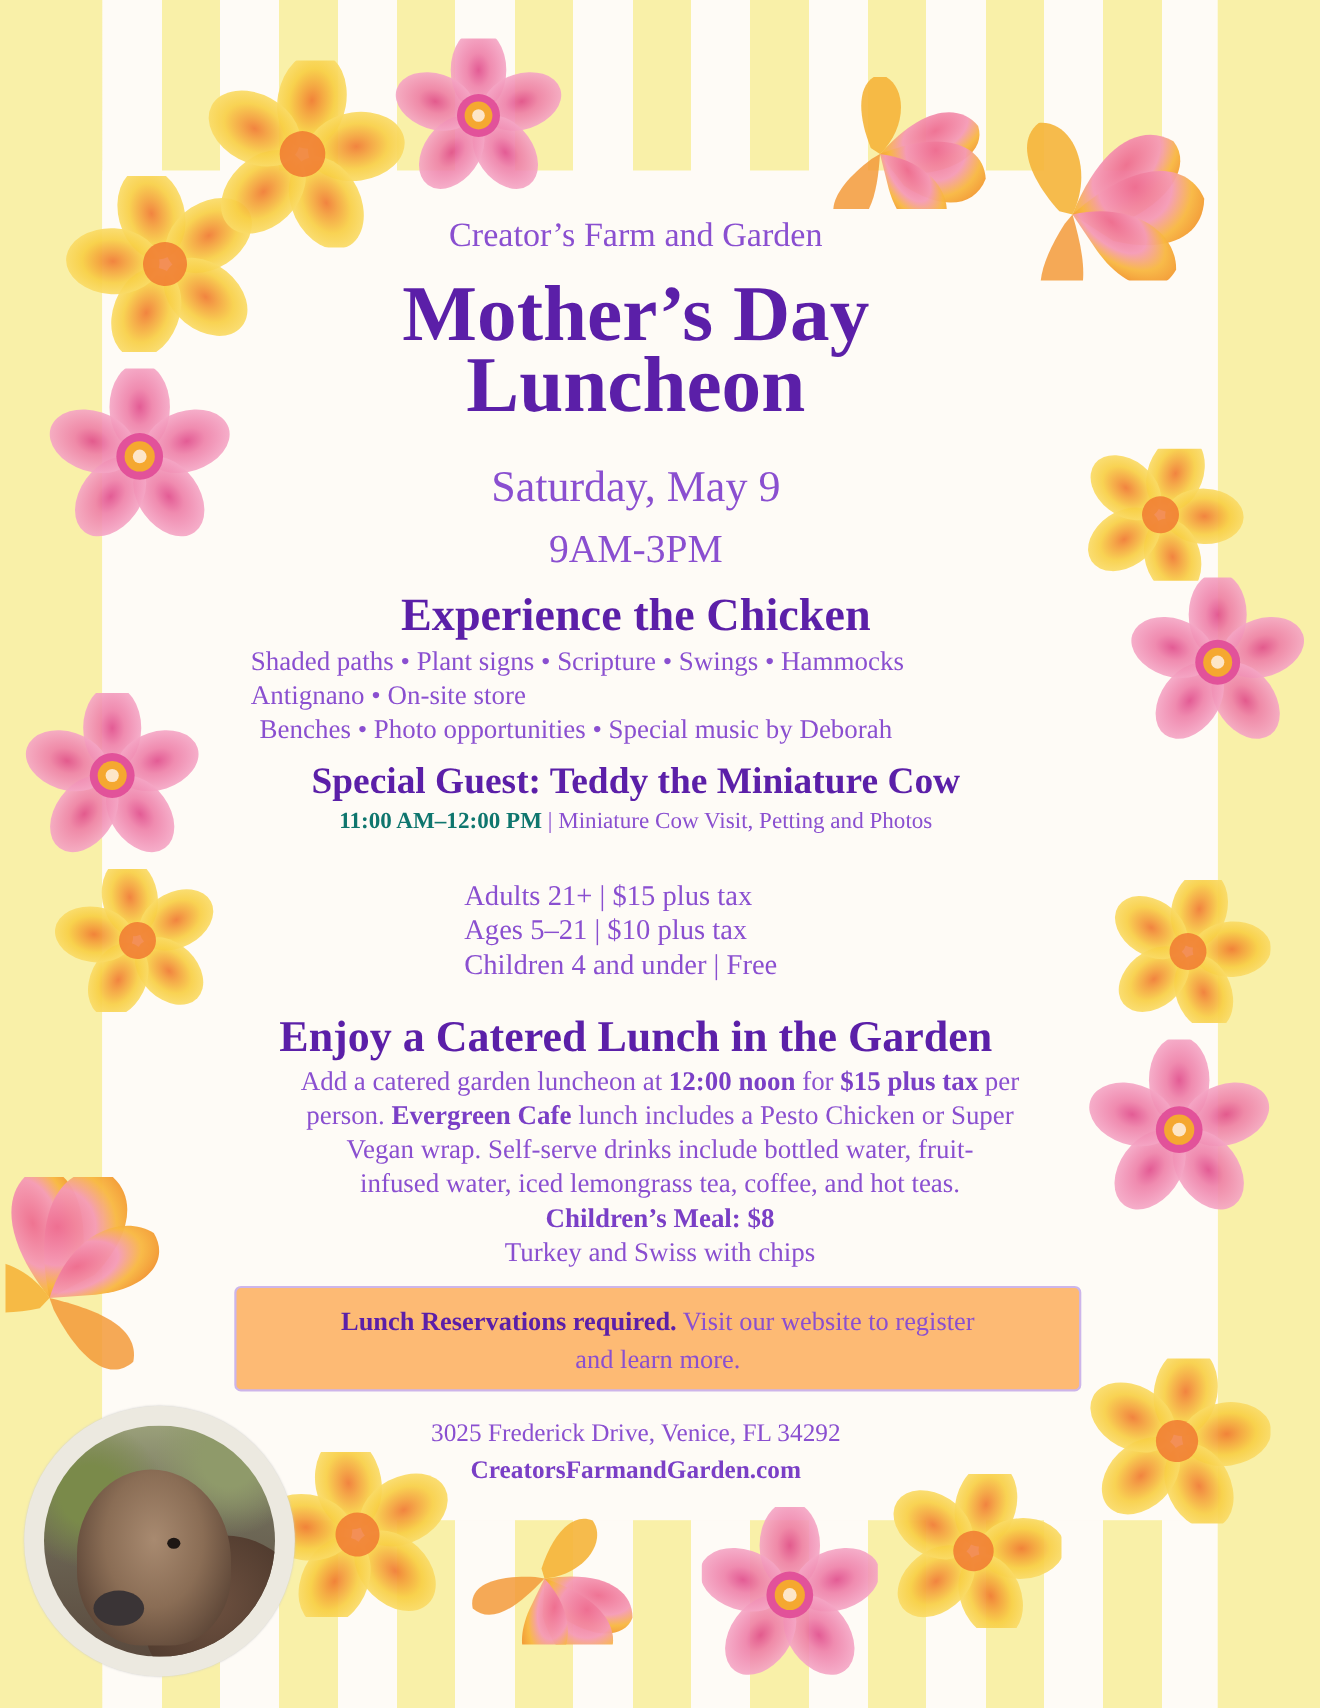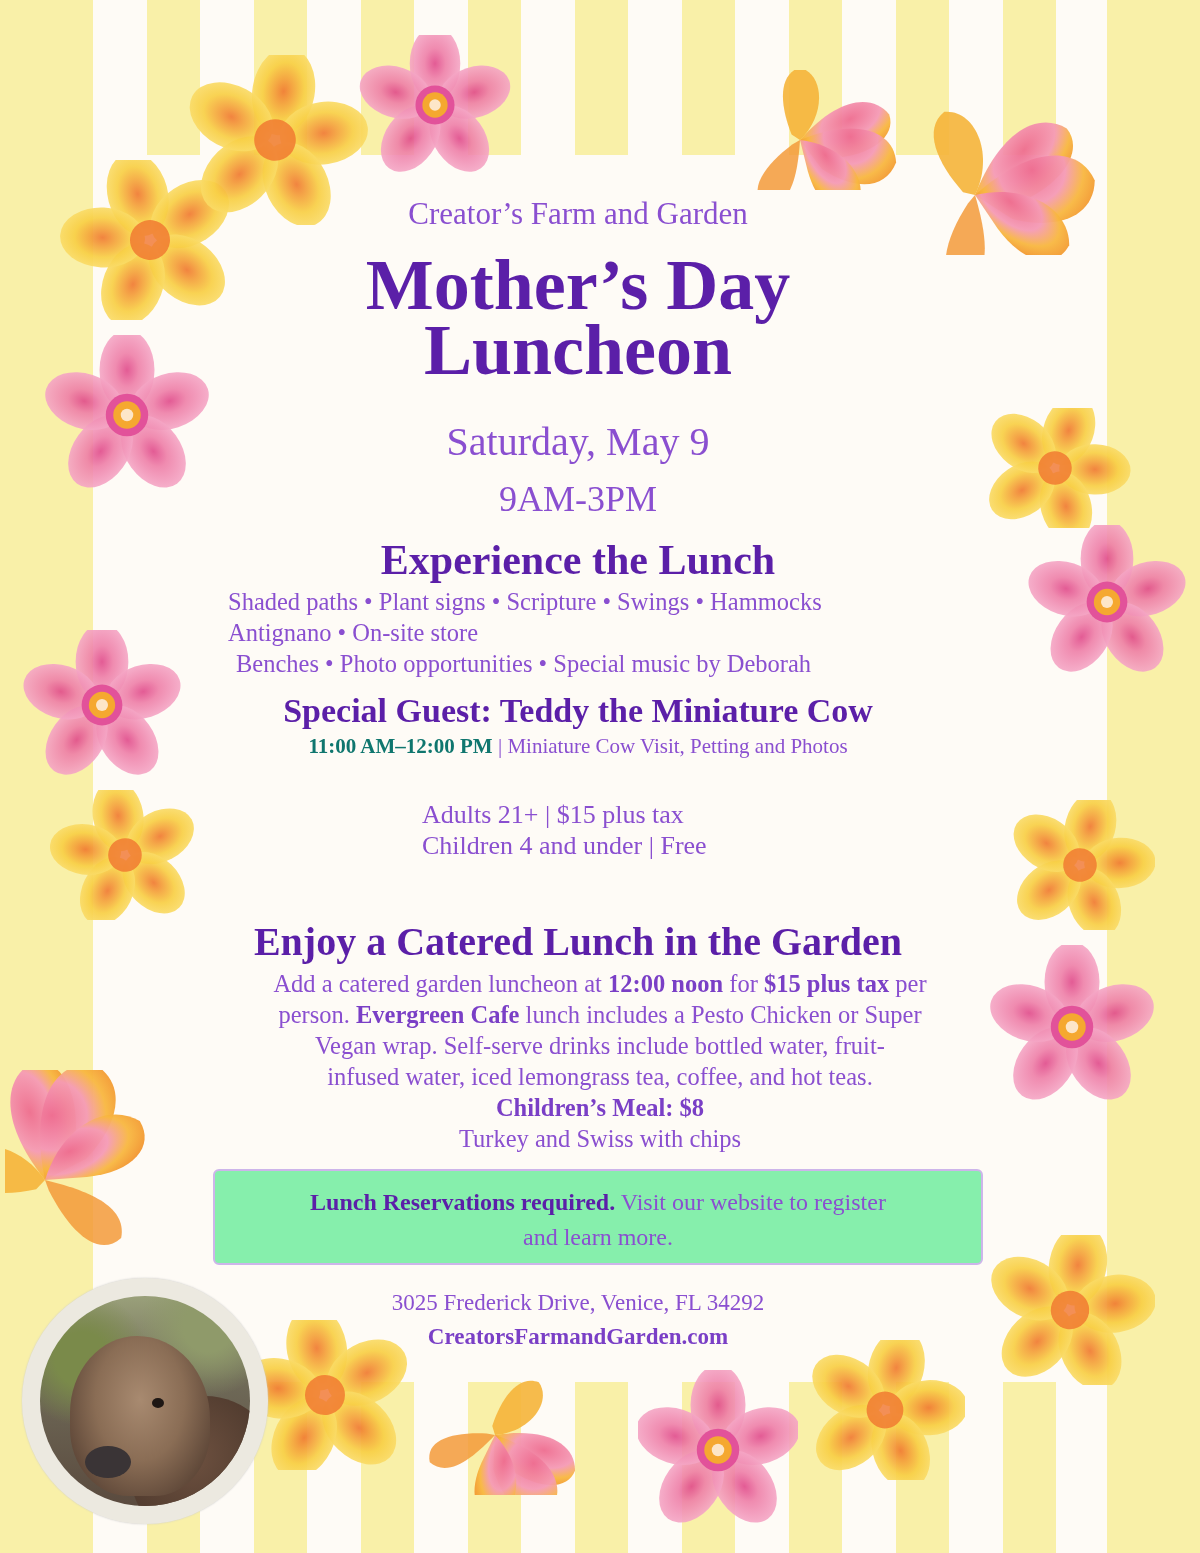--- a/index.html
+++ b/index.html
@@ -40,21 +40,21 @@
   .pricing { position: absolute; left: 422px; top: 799px; font-size: 26px; line-height: 31px; color: #8a4fd0; font-family: "Liberation Serif", serif; }
   .pricing div { white-space: nowrap; }
 
   .h-lunch { top: 918px; font-size: 40px; font-weight: bold; }
   .lunch-para { position: absolute; left: 205px; width: 790px; top: 968px; text-align: center; font-size: 24.5px; line-height: 31px; color: #8a4fd0; font-family: "Liberation Serif", serif; }
   .lunch-para div { white-space: nowrap; }
   .lunch-para b { color: #7a3fc6; }
 
   .reserve {
     position: absolute; left: 213px; top: 1169px; width: 770px; height: 96px;
-    border: 2px solid #cdb5ea; border-radius: 6px; background: #86efac;
+    border: 2px solid #cdb5ea; border-radius: 6px; background: #fdba74;
     box-sizing: border-box; text-align: center;
     font-size: 24px; line-height: 35px; color: #8a4fd0; padding-top: 14px;
     font-family: "Liberation Serif", serif;
   }
   .reserve b { color: #5b1fa8; }
 
   .addr { top: 1290px; font-size: 23px; font-family: "Liberation Serif", serif; }
   .site { top: 1324px; font-size: 23px; font-weight: bold; font-family: "Liberation Serif", serif; color: #7a3fc6; }
 
   .flower { position: absolute; }
@@ -206,32 +206,33 @@
     <div class="cow-eye"></div>
   </div>
 </div>
 
 <div class="txt org light">Creator’s Farm and Garden</div>
 <div class="txt title1 deep serif-display">Mother’s Day</div>
 <div class="txt title2 deep serif-display">Luncheon</div>
 <div class="txt date light">Saturday, May 9</div>
 <div class="txt time light">9AM-3PM</div>
 
-<div class="txt h-exp deep serif-display">Experience the Lunch</div>
+<div class="txt h-exp deep serif-display">Experience the Chicken</div>
 <div class="exp-list">
   <div>Shaded paths • Plant signs • Scripture • Swings • Hammocks</div>
   <div>Antignano • On-site store</div>
   <div style="padding-left:8px">Benches • Photo opportunities • Special music by Deborah</div>
 </div>
 
 <div class="txt h-guest deep serif-display">Special Guest: Teddy the Miniature Cow</div>
 <div class="txt guest-time light"><b class="strong">11:00 AM–12:00 PM</b><span> | </span><span>Miniature Cow Visit, Petting and Photos</span></div>
 
 <div class="pricing">
   <div>Adults 21+ | $15 plus tax</div>
+  <div>Ages 5–21 | $10 plus tax</div>
   <div>Children 4 and under | Free</div>
 </div>
 
 <div class="txt h-lunch deep serif-display">Enjoy a Catered Lunch in the Garden</div>
 <div class="lunch-para">
   <div><span>Add a catered garden luncheon at </span><b>12:00 noon</b><span> for </span><b>$15 plus tax</b><span> per</span></div>
   <div><span>person. </span><b>Evergreen Cafe</b><span> lunch includes a Pesto Chicken or Super</span></div>
   <div>Vegan wrap. Self-serve drinks include bottled water, fruit-</div>
   <div>infused water, iced lemongrass tea, coffee, and hot teas.</div>
   <div><b>Children’s Meal: $8</b></div>

